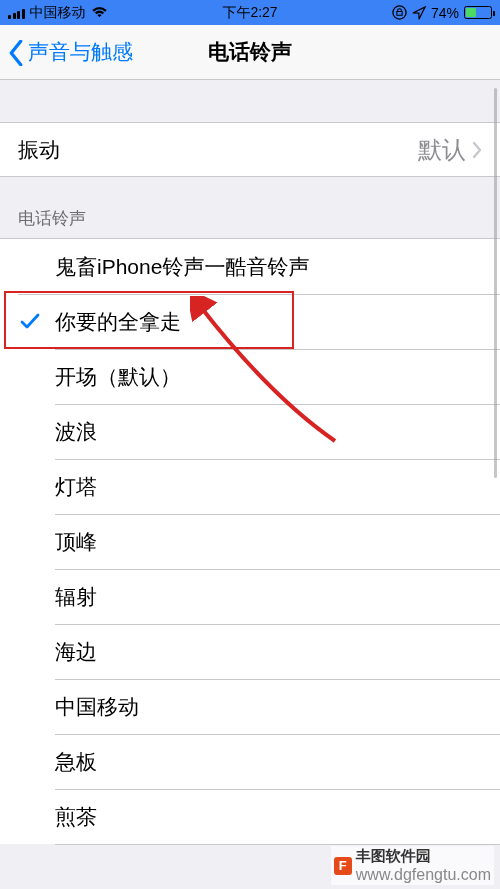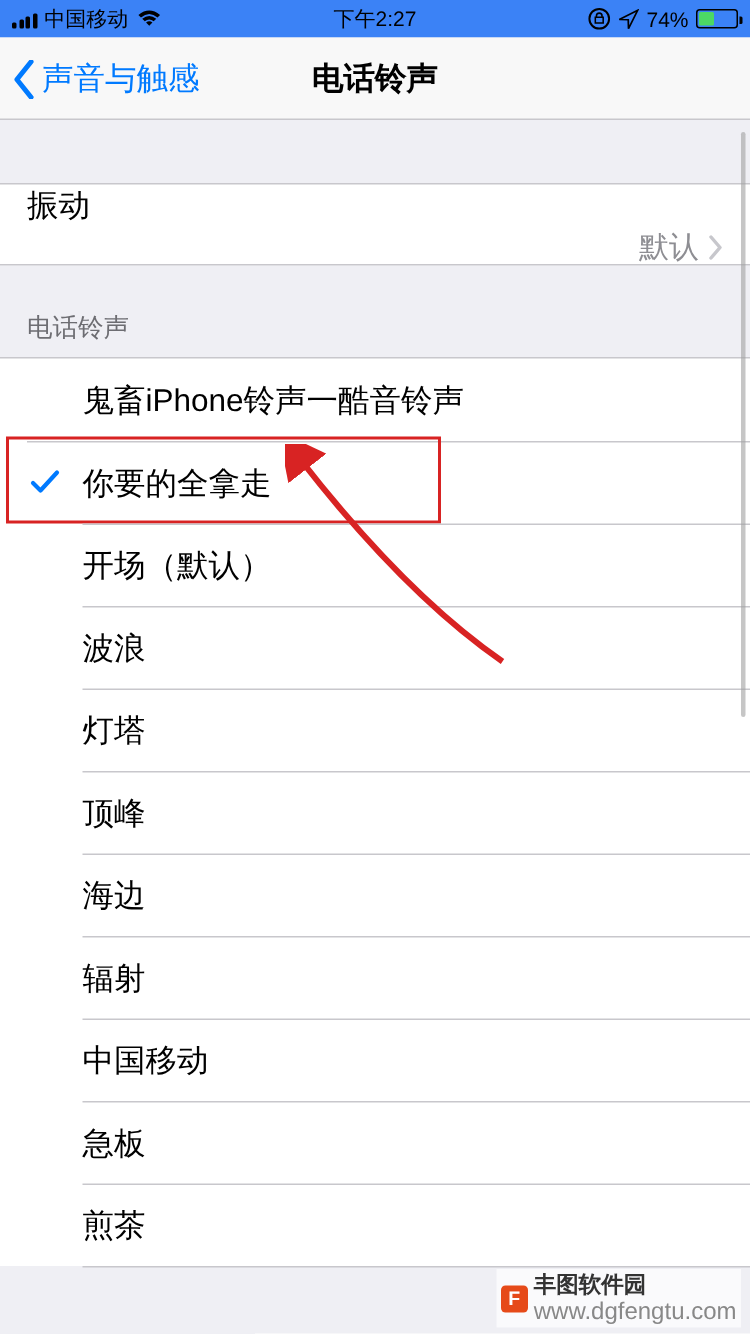--- a/index.html
+++ b/index.html
@@ -66,30 +66,29 @@
     }
     .content {
       height: calc(100% - 80px);
       overflow-y: auto;
     }
     .group-top-gap { height: 42px; }
     .row {
       background: #fff;
       height: 55px;
       display: flex;
-      align-items: flex-start;
+      align-items: center;
       padding: 0 18px 0 18px;
       font-size: 21px;
       color: #000;
       border-top: 0.5px solid #c8c7cc;
       border-bottom: 0.5px solid #c8c7cc;
       position: relative;
-      flex-direction: column;
-    }
-    .row-value { margin-left: auto; color: #8e8e93; font-size: 20px; display: flex; align-items: center; gap: 6px; }
+    }
+    .row-value { margin-left: auto; color: #8e8e93; font-size: 24px; display: flex; align-items: center; gap: 6px; }
     .section-header {
       padding: 30px 18px 8px 18px;
       font-size: 17px;
       color: #6d6d72;
     }
     .list { background: #fff; border-top: 0.5px solid #c8c7cc; }
     .list-item {
       height: 55px;
       display: flex;
       align-items: center;
@@ -248,25 +247,25 @@
     <div class="list-item">
       <span class="check-slot"></span>
       <span>灯塔</span>
     </div>
     <div class="list-item">
       <span class="check-slot"></span>
       <span>顶峰</span>
     </div>
     <div class="list-item">
       <span class="check-slot"></span>
+      <span>辐射</span>
+    </div>
+    <div class="list-item">
+      <span class="check-slot"></span>
       <span>海边</span>
-    </div>
-    <div class="list-item">
-      <span class="check-slot"></span>
-      <span>辐射</span>
     </div>
     <div class="list-item">
       <span class="check-slot"></span>
       <span>中国移动</span>
     </div>
     <div class="list-item">
       <span class="check-slot"></span>
       <span>急板</span>
     </div>
     <div class="list-item">

